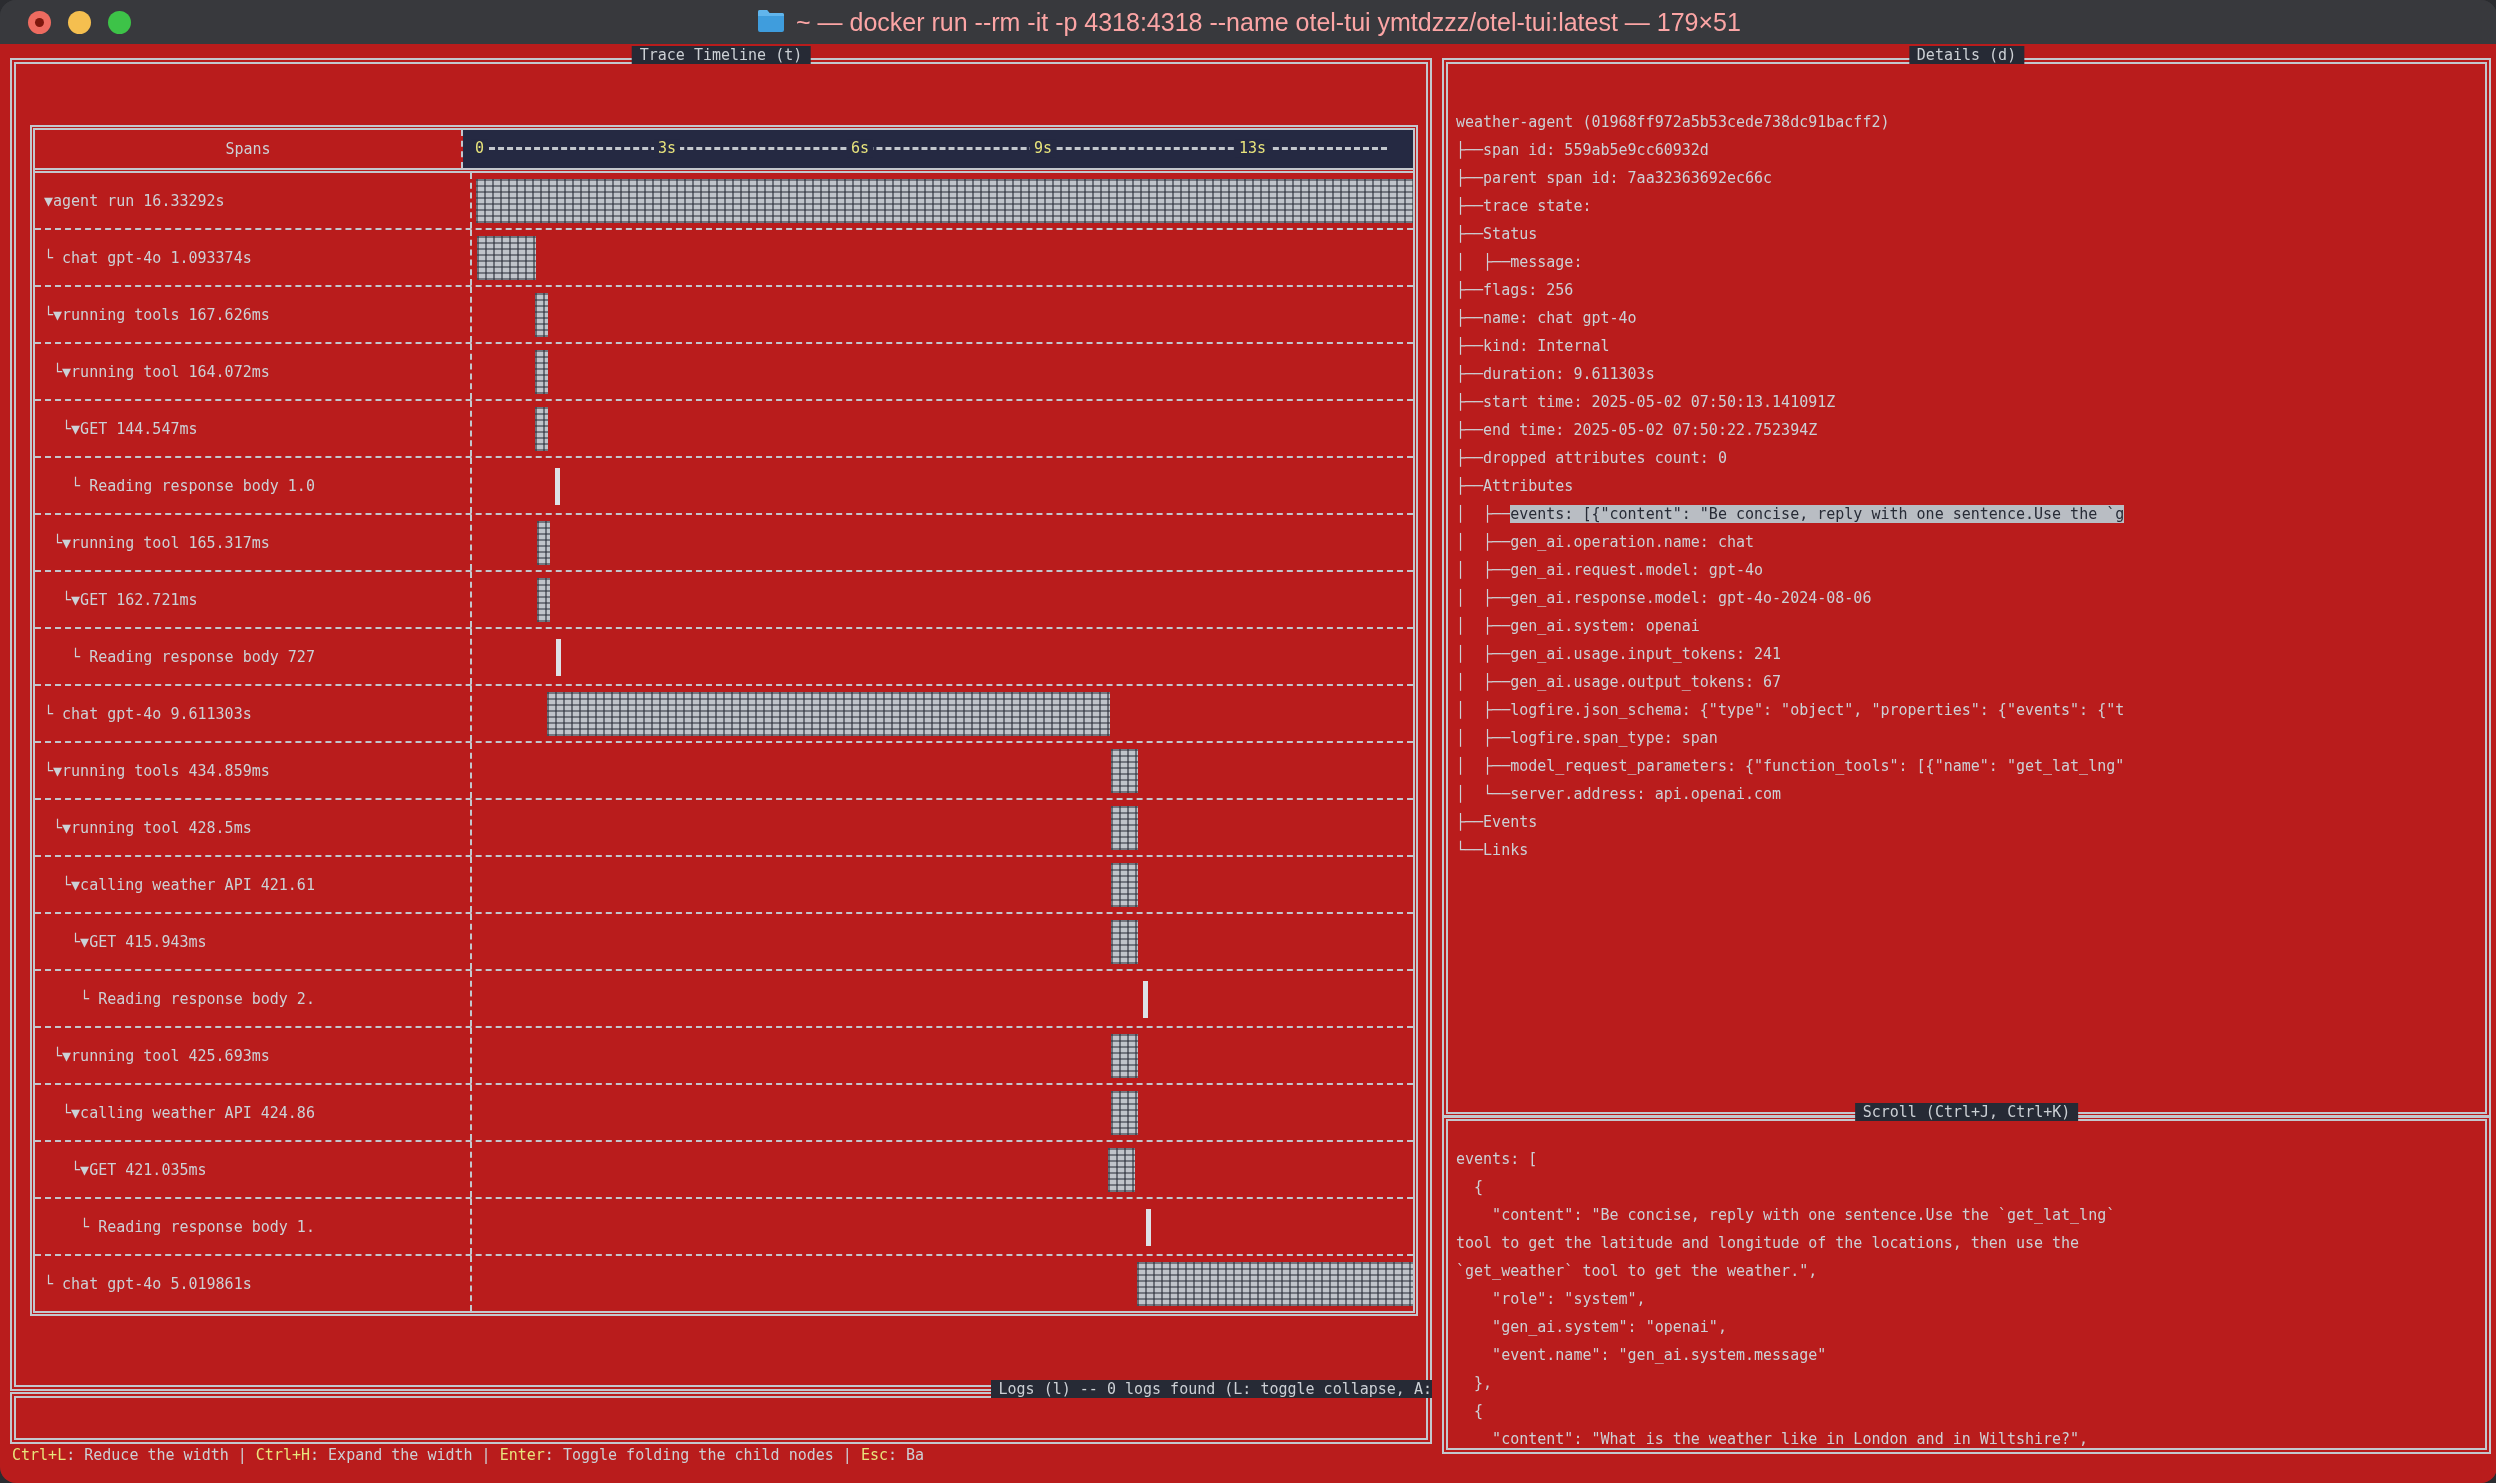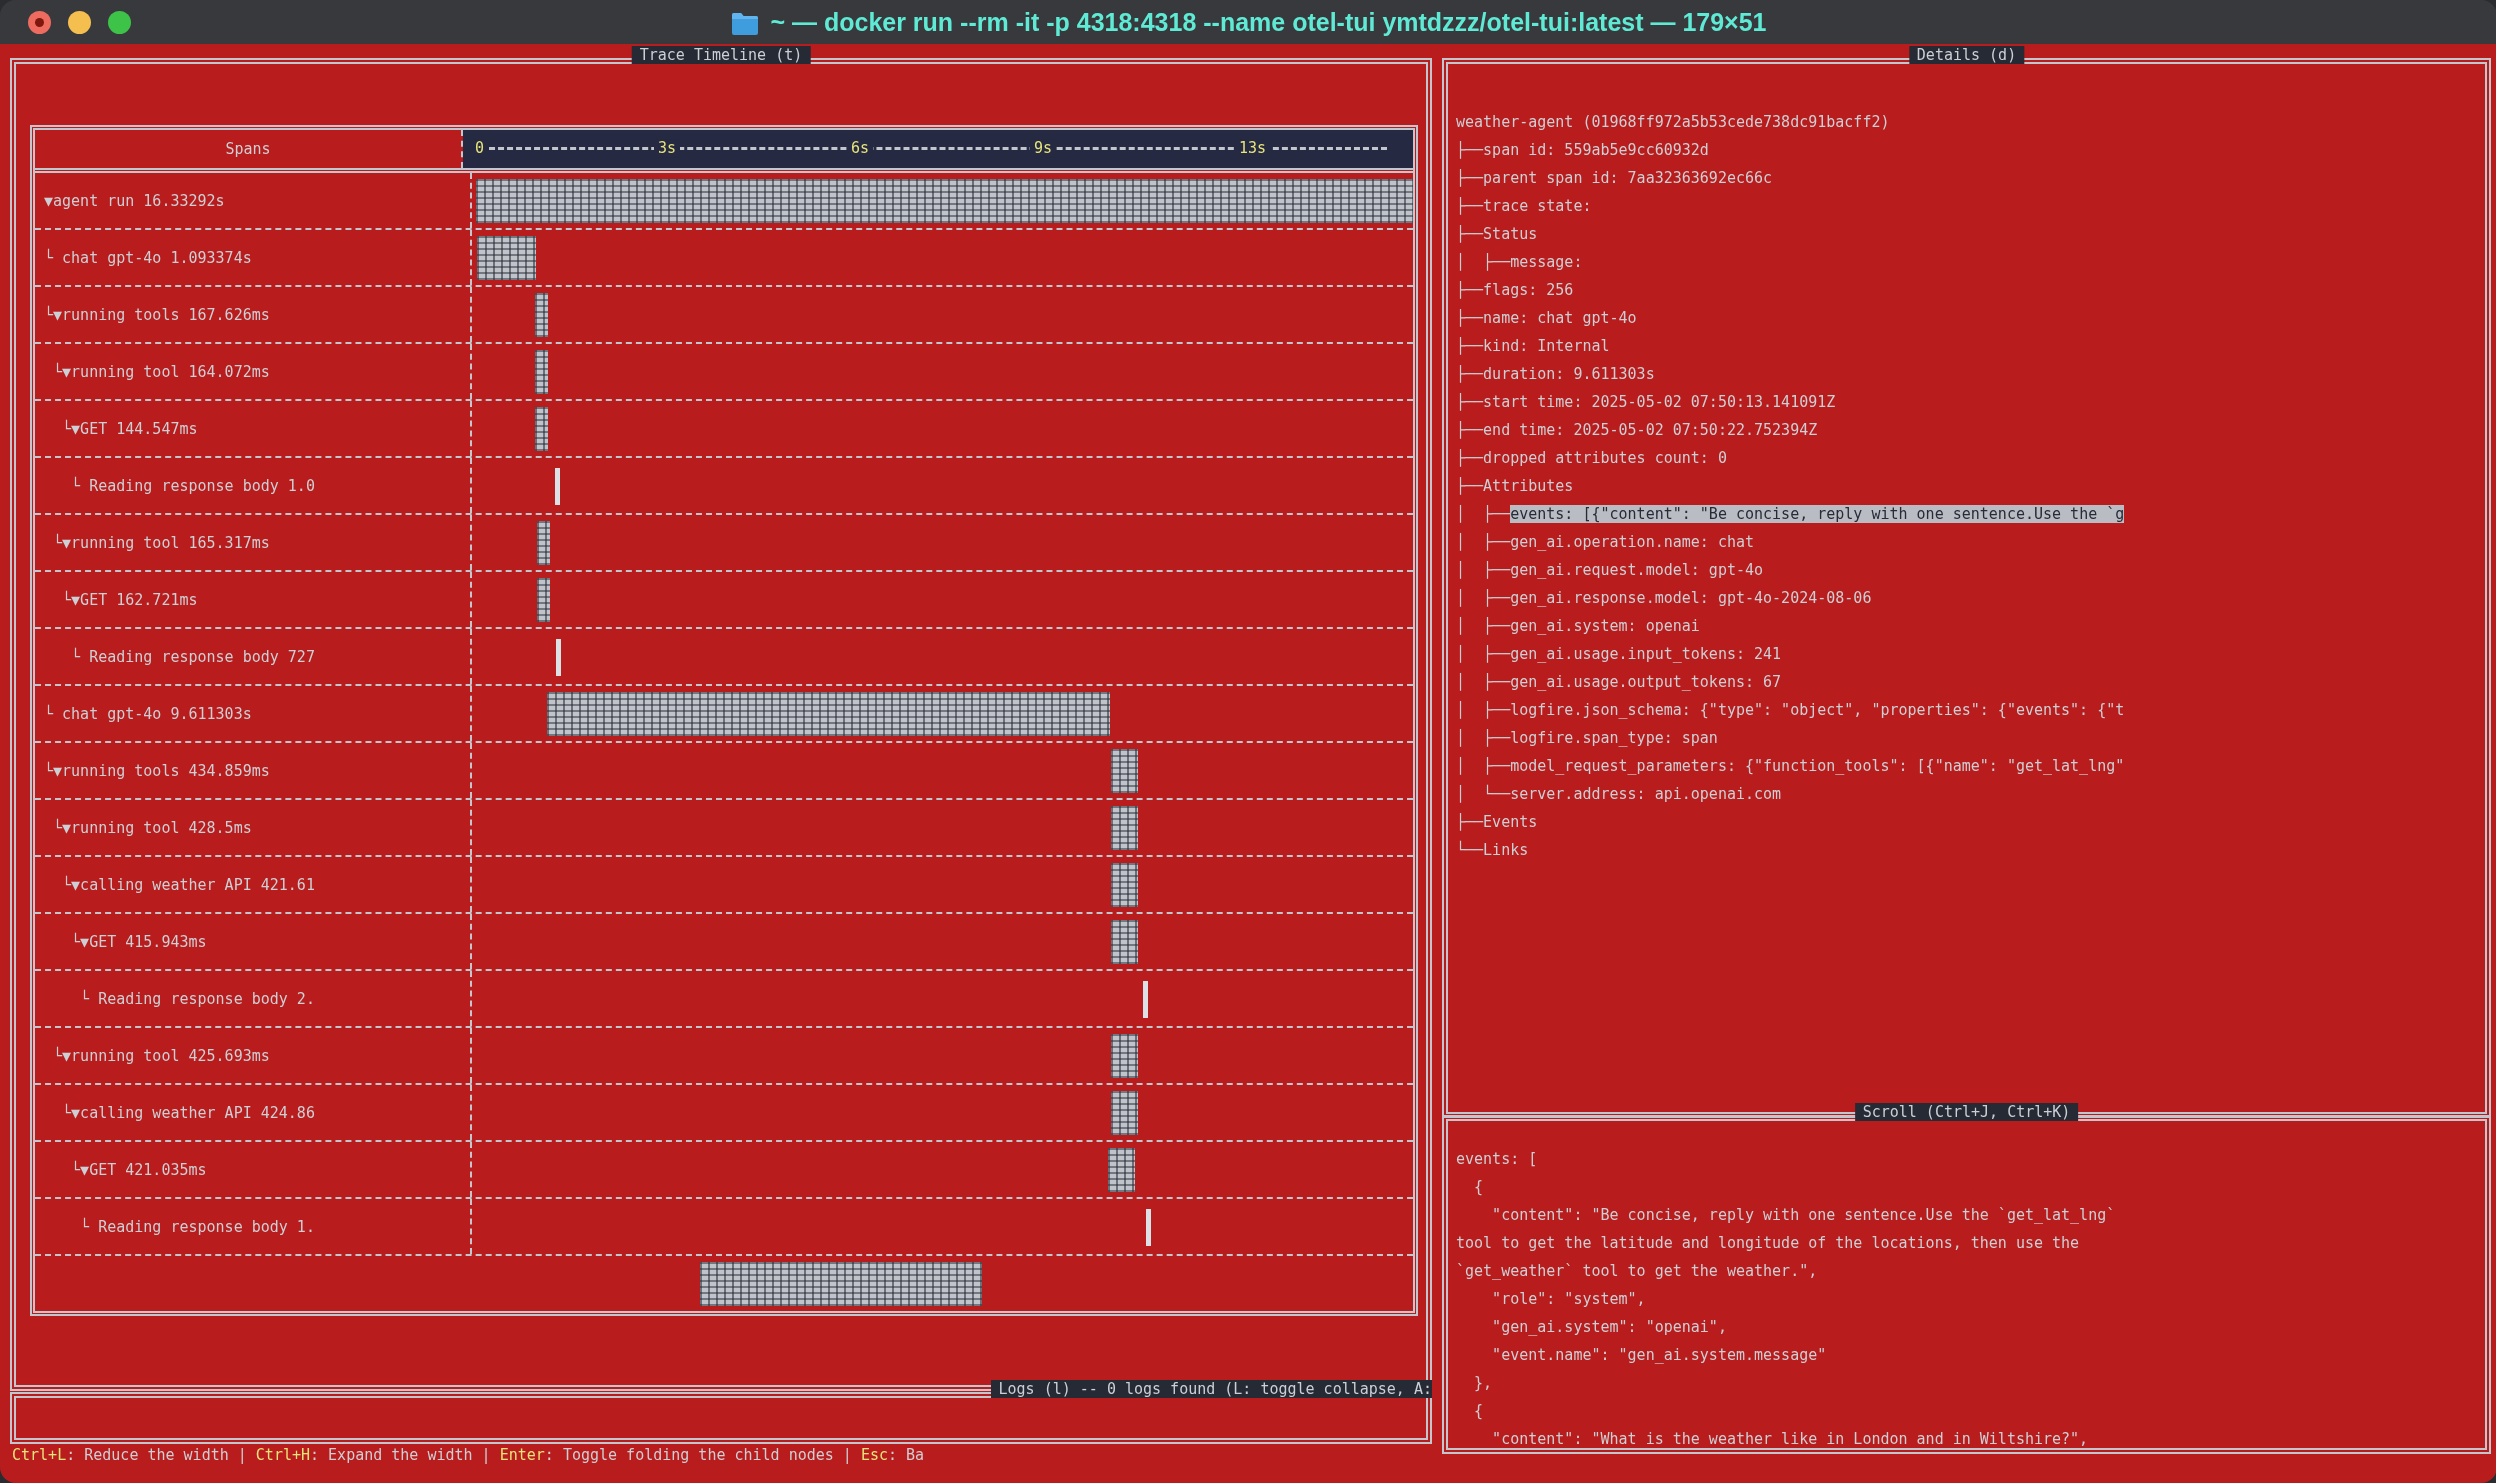--- a/index.html
+++ b/index.html
@@ -7,22 +7,22 @@
           font-family:"DejaVu Sans Mono","Liberation Mono",monospace;}
   
   .titlebar{position:absolute;left:0;top:0;right:0;height:44px;background:#38393d;border-bottom:1px solid #202023;
             display:flex;align-items:center;justify-content:center;}
   .lights{position:absolute;left:28px;top:0;height:44px;display:flex;align-items:center;gap:17px;}
   .light{width:23px;height:23px;border-radius:50%;display:flex;align-items:center;justify-content:center;}
   .light-red{background:#ee6b60;}
   .light-red .dot{width:9px;height:9px;border-radius:50%;background:#7e170d;}
   .light-yellow{background:#f5bf4f;}
   .light-green{background:#3dc348;}
-  .wtitle{display:flex;align-items:flex-end;gap:10px;color:#5eead4;font-family:"Liberation Sans",sans-serif;
-          font-weight:bold;font-size:25px;}
+  .wtitle{display:flex;align-items:flex-start;gap:10px;color:#fca5a5;font-family:"Liberation Sans",sans-serif;
+          font-weight:normal;font-size:25px;}
   
   .screen{position:absolute;left:0;top:44px;right:0;bottom:0;background:#b91c1c;color:#ccd0d5;font-size:15px;}
   .panel{position:absolute;border:6px double #c3c7cd;background:transparent;}
   .ptitle{position:absolute;top:-18px;background:#262a35;padding:0 8px;white-space:pre;color:#ccd0d5;}
   .ptitle.center{left:50%;transform:translateX(-50%);}
   .ptitle.right{right:-6px;padding-right:0;}
   
   .stable{position:absolute;left:14px;top:61px;width:1378px;border:5px double #c3c7cd;}
   .thead{display:flex;height:38px;border-bottom:5px double #c3c7cd;}
   .hlabel{width:426px;border-right:2px dashed #c3c7cd;display:flex;align-items:center;justify-content:center;}
@@ -197,20 +197,21 @@
                 <div class="bar" style="left: 636px; width: 27px;"></div>
               </div>
             </div>
             <div class="trow">
               <div class="rlabel">    └ Reading response body 1.</div>
               <div class="rbar">
                 <div class="bar thin" style="left: 674px; width: 5px;"></div>
               </div>
             </div>
             <div class="trow">
+              <div class="rlabel">└ chat gpt-4o 5.019861s</div>
               <div class="rbar">
                 <div class="bar" style="left: 665px; width: 282px;"></div>
               </div>
             </div>
           </div>
       </div>
     </div>
 
     <div class="panel" style="left:1442px;top:14px;width:1037px;height:1048px;">
       <div class="ptitle center">Details (d)</div>

